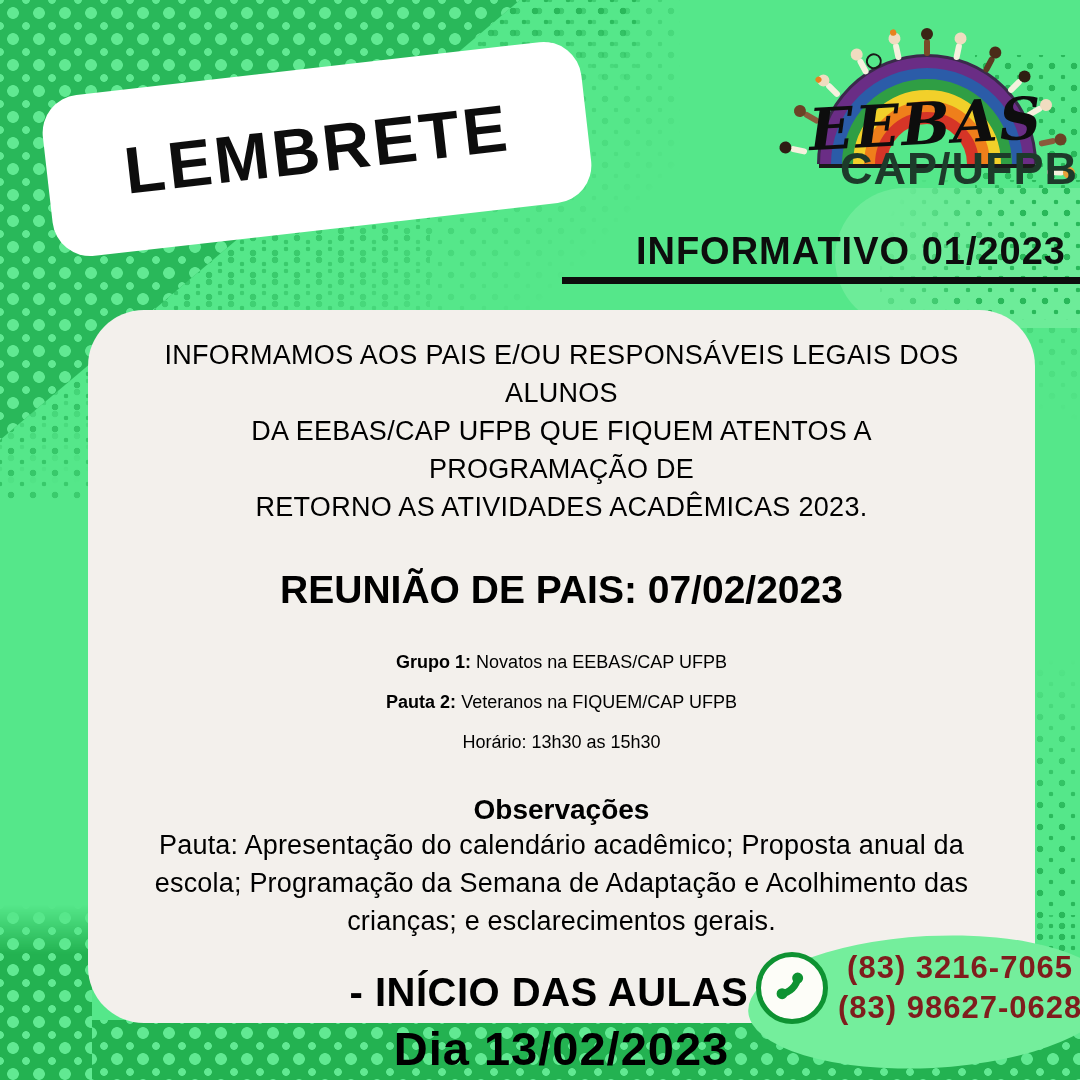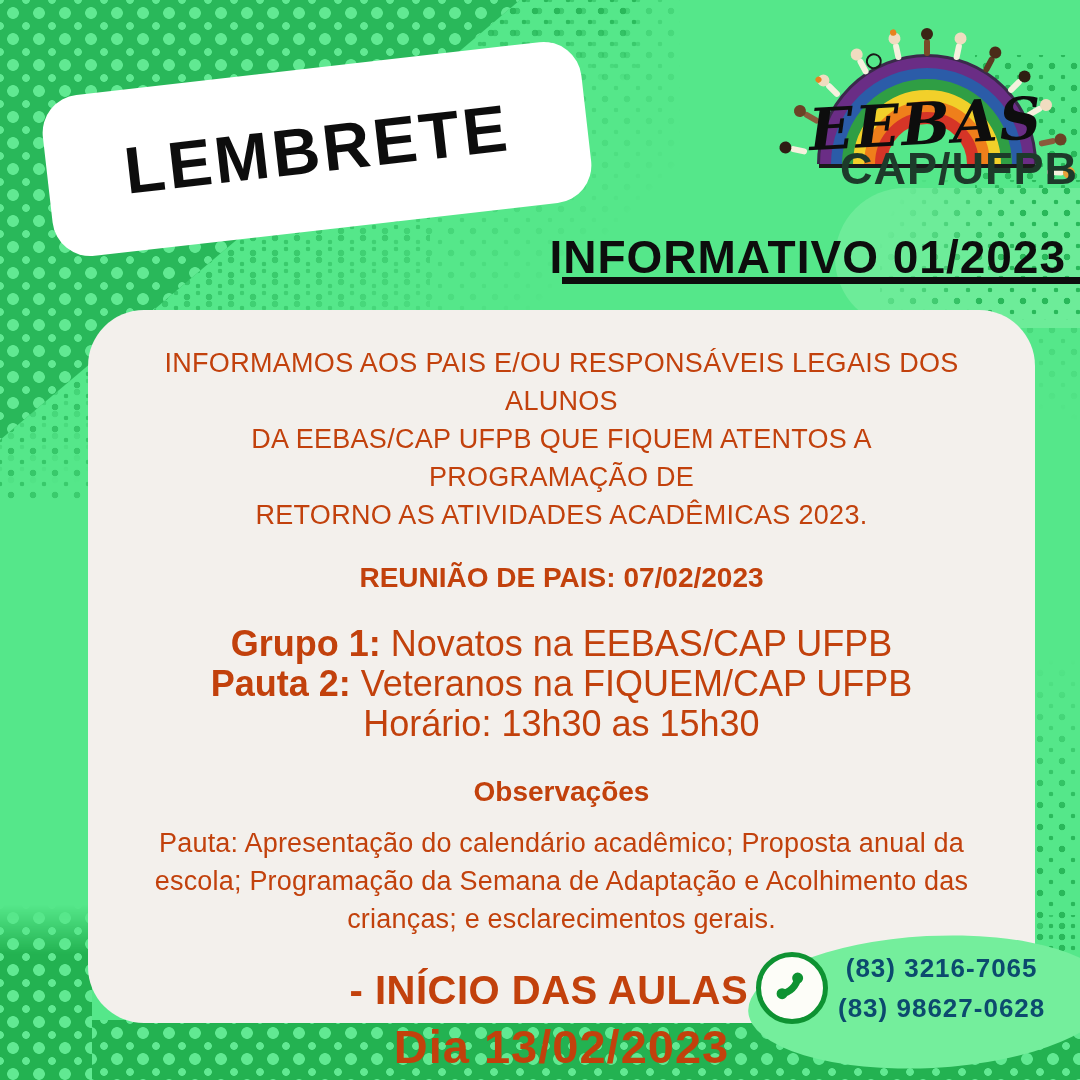--- a/index.html
+++ b/index.html
@@ -56,47 +56,47 @@
     display:flex;align-items:center;justify-content:center;z-index:10;}
   .banner span{font-size:66px;font-weight:900;color:#0d0d0d;letter-spacing:3px;}
 
   
   .logo{position:absolute;left:775px;top:2px;width:305px;height:200px;z-index:8;}
   .logo-sub{position:absolute;left:840px;top:143px;width:245px;z-index:9;
     font-size:45px;font-weight:800;color:#1d3a2a;letter-spacing:1px;}
 
   
   .informativo{position:absolute;right:14px;top:230px;z-index:8;
-    font-size:46px;font-weight:900;color:#0d0d0d;letter-spacing:1px;}
+    font-size:38px;font-weight:900;color:#0d0d0d;letter-spacing:1px;}
   .informativo-line{position:absolute;left:562px;top:277px;width:518px;height:7px;
     background:#0d0d0d;z-index:8;}
 
   
   .card{position:absolute;left:88px;top:310px;width:947px;height:713px;
     background:#f3f0ec;border-radius:56px;z-index:12;
     display:flex;flex-direction:column;align-items:center;text-align:center;
-    padding:34px 56px;box-sizing:border-box;color:#c2410c;}
+    padding:26px 56px;box-sizing:border-box;color:#000000;}
   .intro{font-size:27px;line-height:38px;white-space:pre-line;letter-spacing:.3px;}
-  .meeting{font-size:28px;font-weight:800;margin-top:28px;}
-  .groups{margin-top:30px;font-size:36px;line-height:40px;}
+  .meeting{font-size:39px;font-weight:800;margin-top:42px;}
+  .groups{margin-top:30px;font-size:18px;line-height:40px;}
   .groups b{font-weight:800;}
   .obs-title{font-size:28px;font-weight:700;margin-top:32px;}
-  .obs-text{font-size:27px;line-height:38px;white-space:pre-line;margin-top:16px;letter-spacing:.2px;}
+  .obs-text{font-size:27px;line-height:38px;white-space:pre-line;margin-top:0;letter-spacing:.2px;}
   .start-title{font-size:40px;font-weight:800;margin-top:30px;letter-spacing:.5px;}
   .start-date{font-size:47px;font-weight:800;margin-top:6px;letter-spacing:1px;}
 
   
   .bubble{position:absolute;left:748px;top:936px;width:364px;height:132px;
     background:#74ee9c;border-radius:50%;transform:rotate(-3deg);z-index:14;}
   .contact{position:absolute;left:756px;top:948px;width:340px;z-index:15;
     display:flex;align-items:center;gap:10px;}
   .phone-circle{width:62px;height:62px;border-radius:50%;border:5px solid #0e9232;
     background:#fdfdf8;flex:0 0 auto;display:flex;align-items:center;justify-content:center;}
   .numbers{display:flex;flex-direction:column;align-items:center;}
-  .numbers div{font-size:26px;font-weight:600;color:#0c4a6e;line-height:40px;letter-spacing:1px;}
+  .numbers div{font-size:31px;font-weight:600;color:#7f1d1d;line-height:40px;letter-spacing:1px;}
 </style>
 </head>
 <body>
 
 <div id="stage">
 
   <div class="pat tl-fade dots-dark"></div>
   <div class="pat tl-corner dots-light"></div>
   <div class="pat top-strip dots-dark"></div>
   <div class="pat right-top dots-dark"></div>

